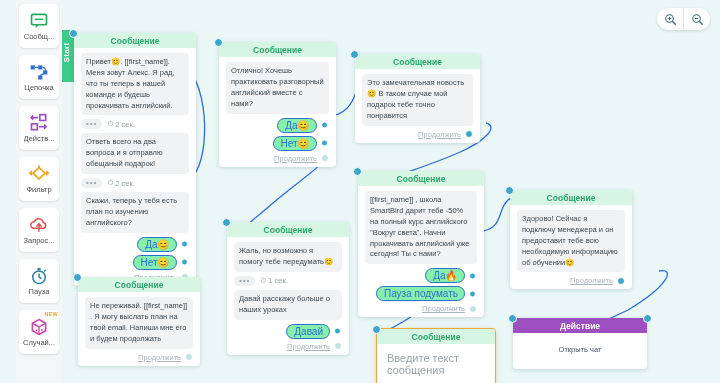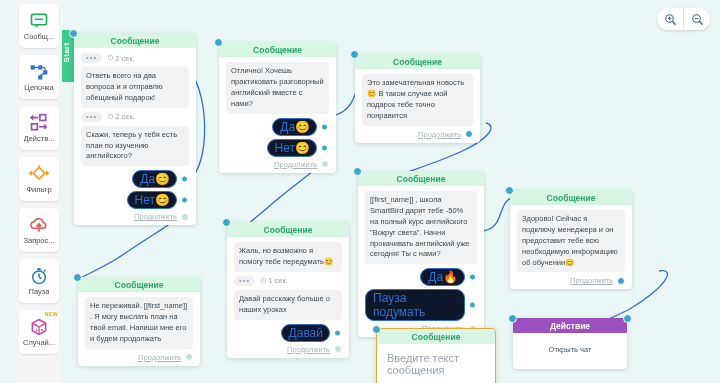--- a/index.html
+++ b/index.html
@@ -78,22 +78,22 @@
   .dots {
     background: #eef0f2; border-radius: 8px; padding: 2px 5px;
     font-size: 8px; color: #9aa5ad; line-height: 6px; letter-spacing: 1px;
   }
   .delay-txt { font-size: 7.5px; color: #93a0a8; display: flex; align-items: center; gap: 2px; }
   .plain { font-size: 7.5px; color: #4a5660; padding: 2px 2px 4px 2px; line-height: 1.4; }
   .placeholder { font-size: 11px; color: #9aa4ab; padding: 3px 2px 6px 3px; }
 
   .btn-row { display: flex; justify-content: flex-end; margin-bottom: 3px; position: relative; }
   .qbtn {
-    border: 1px solid #2f6fd0; border-radius: 9px; background: #0f172a;
-    font-size: 12px; color: #2f6fd0; padding: 1px 6px 1px 7px;
+    border: 1px solid #2f6fd0; border-radius: 9px; background: #86efac;
+    font-size: 10px; color: #2f6fd0; padding: 1px 6px 1px 7px;
     display: flex; align-items: center; gap: 2px; position: relative; margin-right: 12px;
   }
   .qbtn .dot {
     position: absolute; right: -12px; top: 50%; transform: translateY(-50%);
     width: 7px; height: 7px; border-radius: 50%; background: #3aa6c9; border: 1px solid #fff;
   }
   .cont-row { display: flex; justify-content: flex-end; align-items: center; position: relative; padding-right: 12px; }
   .cont-txt { font-size: 7.5px; color: #a9b4bb; text-decoration: underline; }
   .cont-dot {
     position: absolute; right: 0px; top: 50%; transform: translateY(-50%);
@@ -232,20 +232,21 @@
     </svg>
 
     <div id="start-tab">
       <span>Start</span>
     </div>
 
     <div class="node" style="left:16px; top:5px; width:122px;">
       <div class="in-dot"></div>
       <div class="node-head head-msg">Сообщение</div>
       <div class="node-body">
+        <div class="bubble">Привет😊. [[first_name]]. Меня зовут Алекс. Я рад, что ты теперь в нашей команде и будешь прокачивать английский.</div>
         <div class="delay">
           <span class="dots">•••</span>
           <span class="delay-txt">⏱ <span>2 сек.</span></span>
         </div>
         <div class="bubble">Ответь всего на два вопроса и я отправлю обещаный подарок!</div>
         <div class="delay">
           <span class="dots">•••</span>
           <span class="delay-txt">⏱ <span>2 сек.</span></span>
         </div>
         <div class="bubble">Скажи, теперь у тебя есть план по изучению английского?</div>
@@ -380,21 +381,21 @@
       <div class="node-head head-msg">Сообщение</div>
       <div class="node-body">
         <div class="placeholder">Введите текст сообщения</div>
         <div class="cont-row">
           <span class="cont-txt">Продолжить</span>
           <i class="cont-dot active"></i>
         </div>
       </div>
     </div>
 
-    <div class="node" style="left:455px; top:290px; width:114px;">
+    <div class="node" style="left:455px; top:290px; width:134px;">
       <div class="in-dot"></div>
       <div class="out-dot-head"></div>
       <div class="node-head head-act">Действие</div>
       <div class="node-body">
         <div class="plain" style="text-align:center; padding:7px 2px 9px 2px;">Открыть чат</div>
       </div>
     </div>
 
   </div>
 

